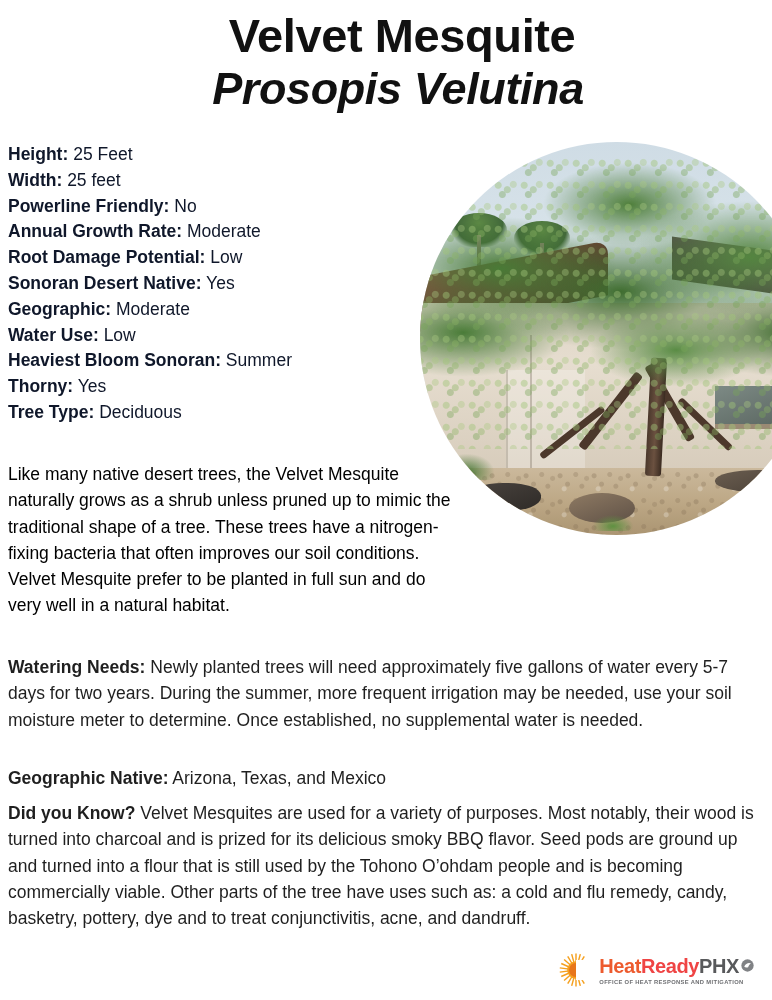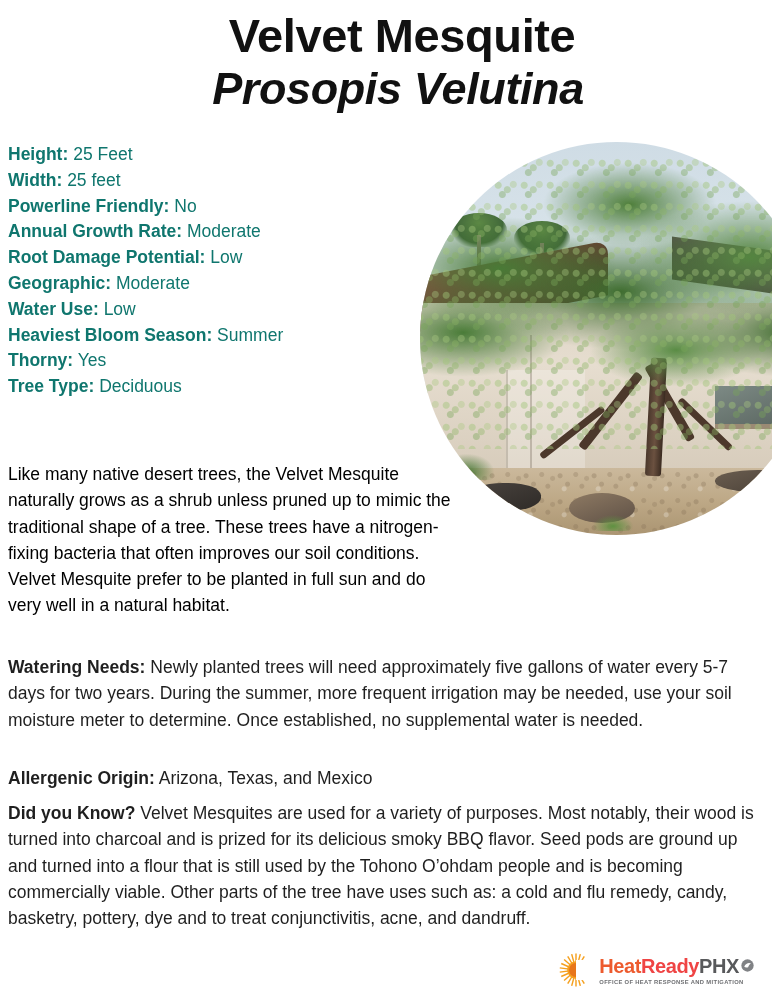--- a/index.html
+++ b/index.html
@@ -184,21 +184,21 @@
   
   .attr-list {
     position: absolute;
     top: 142px;
     left: 8px;
     width: 410px;
   }
   .attr-row {
     font-size: 17.5px;
     line-height: 25.8px;
-    color: #0f766e;
+    color: #0f172a;
     white-space: nowrap;
   }
   .attr-label { font-weight: 700; }
   .attr-value { font-weight: 400; }
 
   
   .narrative {
     position: absolute;
     top: 461px;
     left: 8px;
@@ -316,49 +316,53 @@
     </div>
     <div class="attr-row">
       <span class="attr-label">Annual Growth Rate:</span>
       <span class="attr-value">Moderate</span>
     </div>
     <div class="attr-row">
       <span class="attr-label">Root Damage Potential:</span>
       <span class="attr-value">Low</span>
     </div>
     <div class="attr-row">
+      <span class="attr-label">Sonoran Desert Native:</span>
+      <span class="attr-value">Yes</span>
+    </div>
+    <div class="attr-row">
       <span class="attr-label">Geographic:</span>
       <span class="attr-value">Moderate</span>
     </div>
     <div class="attr-row">
       <span class="attr-label">Water Use:</span>
       <span class="attr-value">Low</span>
     </div>
     <div class="attr-row">
-      <span class="attr-label">Heaviest Bloom Season:</span>
+      <span class="attr-label">Heaviest Bloom Sonoran:</span>
       <span class="attr-value">Summer</span>
     </div>
     <div class="attr-row">
       <span class="attr-label">Thorny:</span>
       <span class="attr-value">Yes</span>
     </div>
     <div class="attr-row">
       <span class="attr-label">Tree Type:</span>
       <span class="attr-value">Deciduous</span>
     </div>
   </div>
 
   <div class="narrative">Like many native desert trees, the Velvet Mesquite naturally grows as a shrub unless pruned up to mimic the traditional shape of a tree. These trees have a nitrogen-fixing bacteria that often improves our soil conditions. Velvet Mesquite prefer to be planted in full sun and do very well in a natural habitat.</div>
 
   <div class="section sec-watering">
     <span class="lead">Watering Needs:</span><span> Newly planted trees will need approximately five gallons of water every 5-7 days for two years. During the summer, more frequent irrigation may be needed, use your soil moisture meter to determine. Once established, no supplemental water is needed.</span>
   </div>
 
   <div class="section sec-origin">
-    <span class="lead">Allergenic Origin:</span><span> Arizona, Texas, and Mexico</span>
+    <span class="lead">Geographic Native:</span><span> Arizona, Texas, and Mexico</span>
   </div>
 
   <div class="section sec-didyouknow">
     <span class="lead">Did you Know?</span><span> Velvet Mesquites are used for a variety of purposes. Most notably, their wood is turned into charcoal and is prized for its delicious smoky BBQ flavor. Seed pods are ground up and turned into a flour that is still used by the Tohono O’ohdam people and is becoming commercially viable. Other parts of the tree have uses such as: a cold and flu remedy, candy, basketry, pottery, dye and to treat conjunctivitis, acne, and dandruff.</span>
   </div>
 
 
   <div class="logo">
     <svg class="sun-icon" viewBox="0 0 100 100">
       <g stroke="#F5A01E" stroke-width="4" stroke-linecap="butt">

